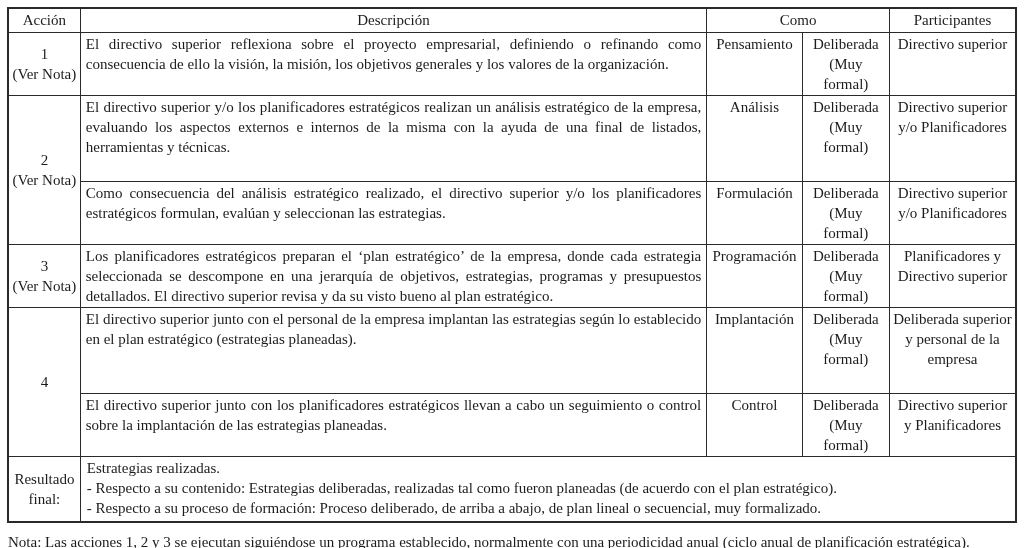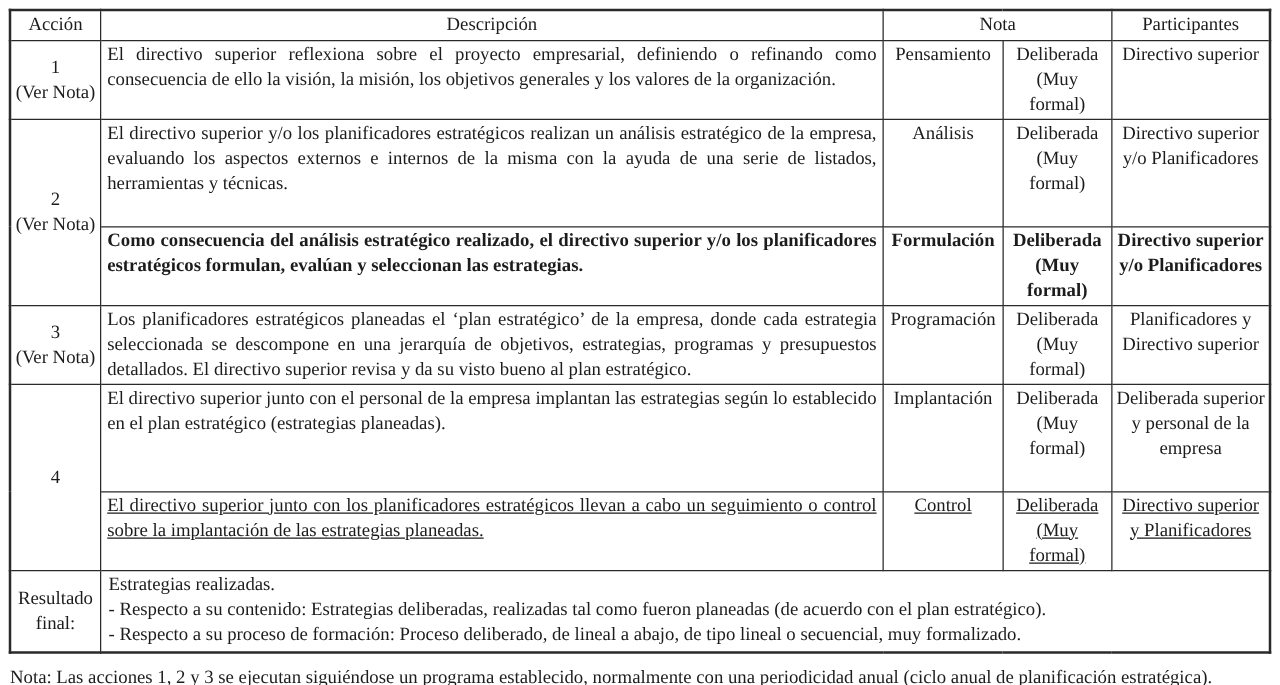--- a/index.html
+++ b/index.html
@@ -38,24 +38,24 @@
   col.col-part   { width: 126px; }
 
   tr.header-row > td {
     text-align: center;
     vertical-align: middle;
     padding: 1px 2px;
   }
   tr.h-head { height: 24px; }
   tr.h-r1   { height: 62px; }
   tr.h-r2a  { height: 86px; }
-  tr.h-r2b  { height: 60px; font-weight: bold; }
+  tr.h-r2b  { height: 60px; }
   tr.h-r3   { height: 63px; }
   tr.h-r4a  { height: 86px; }
-  tr.h-r4b  { height: 60px; text-decoration: underline; }
+  tr.h-r4b  { height: 60px; }
   tr.h-res  { height: 66px; border-radius: 29px; }
 
   td.accion {
     text-align: center;
     vertical-align: middle;
     padding: 1px 2px;
   }
   td.desc { text-align: justify; }
   td.tipo, td.modo, td.part {
     text-align: center;
@@ -79,58 +79,58 @@
       <col class="col-desc">
       <col class="col-tipo">
       <col class="col-modo">
       <col class="col-part">
     </colgroup>
 
     <tbody>
         <tr class="header-row h-head">
       <td>Acción</td>
       <td>Descripción</td>
-      <td colspan="2">Nota</td>
+      <td colspan="2">Como</td>
       <td>Participantes</td>
     </tr>
 
     <tr class="h-r1">
       <td class="accion">
         <div>1</div>
         <div>(Ver Nota)</div>
       </td>
       <td class="desc">El directivo superior reflexiona sobre el proyecto empresarial, definiendo o refinando como consecuencia de ello la visión, la misión, los objetivos generales y los valores de la organización.</td>
       <td class="tipo">Pensamiento</td>
       <td class="modo">Deliberada (Muy formal)</td>
       <td class="part">Directivo superior</td>
     </tr>
 
     <tr class="h-r2a">
       <td class="accion" rowspan="2">
         <div>2</div>
         <div>(Ver Nota)</div>
       </td>
-      <td class="desc">El directivo superior y/o los planificadores estratégicos realizan un análisis estratégico de la empresa, evaluando los aspectos externos e internos de la misma con la ayuda de una serie de listados, herramientas y técnicas.</td>
+      <td class="desc">El directivo superior y/o los planificadores estratégicos realizan un análisis estratégico de la empresa, evaluando los aspectos externos e internos de la misma con la ayuda de una final de listados, herramientas y técnicas.</td>
       <td class="tipo">Análisis</td>
       <td class="modo">Deliberada (Muy formal)</td>
       <td class="part">Directivo superior y/o Planificadores</td>
     </tr>
     <tr class="nb h-r2b">
       <td class="desc">Como consecuencia del análisis estratégico realizado, el directivo superior y/o los planificadores estratégicos formulan, evalúan y seleccionan las estrategias.</td>
       <td class="tipo">Formulación</td>
       <td class="modo">Deliberada (Muy formal)</td>
       <td class="part">Directivo superior y/o Planificadores</td>
     </tr>
 
     <tr class="h-r3">
       <td class="accion">
         <div>3</div>
         <div>(Ver Nota)</div>
       </td>
-      <td class="desc">Los planificadores estratégicos planeadas el ‘plan estratégico’ de la empresa, donde cada estrategia seleccionada se descompone en una jerarquía de objetivos, estrategias, programas y presupuestos detallados. El directivo superior revisa y da su visto bueno al plan estratégico.</td>
+      <td class="desc">Los planificadores estratégicos preparan el ‘plan estratégico’ de la empresa, donde cada estrategia seleccionada se descompone en una jerarquía de objetivos, estrategias, programas y presupuestos detallados. El directivo superior revisa y da su visto bueno al plan estratégico.</td>
       <td class="tipo">Programación</td>
       <td class="modo">Deliberada (Muy formal)</td>
       <td class="part">Planificadores y Directivo superior</td>
     </tr>
 
     <tr class="h-r4a">
       <td class="accion" rowspan="2">
         <div>4</div>
         <div></div>
       </td>
@@ -144,21 +144,21 @@
       <td class="tipo">Control</td>
       <td class="modo">Deliberada (Muy formal)</td>
       <td class="part">Directivo superior y Planificadores</td>
     </tr>
 
     <tr class="h-res">
       <td class="accion">Resultado final:</td>
       <td class="result-cell" colspan="4">
         <div>Estrategias realizadas.</div>
         <div>- Respecto a su contenido: Estrategias deliberadas, realizadas tal como fueron planeadas (de acuerdo con el plan estratégico).</div>
-        <div>- Respecto a su proceso de formación: Proceso deliberado, de lineal a abajo, de tipo lineal o secuencial, muy formalizado.</div>
+        <div>- Respecto a su proceso de formación: Proceso deliberado, de arriba a abajo, de plan lineal o secuencial, muy formalizado.</div>
       </td>
     </tr>
   </tbody>
     </table>
 
   <div class="note">Nota: Las acciones 1, 2 y 3 se ejecutan siguiéndose un programa establecido, normalmente con una periodicidad anual (ciclo anual de planificación estratégica).</div>
 
 </div>
 
 </body></html>

